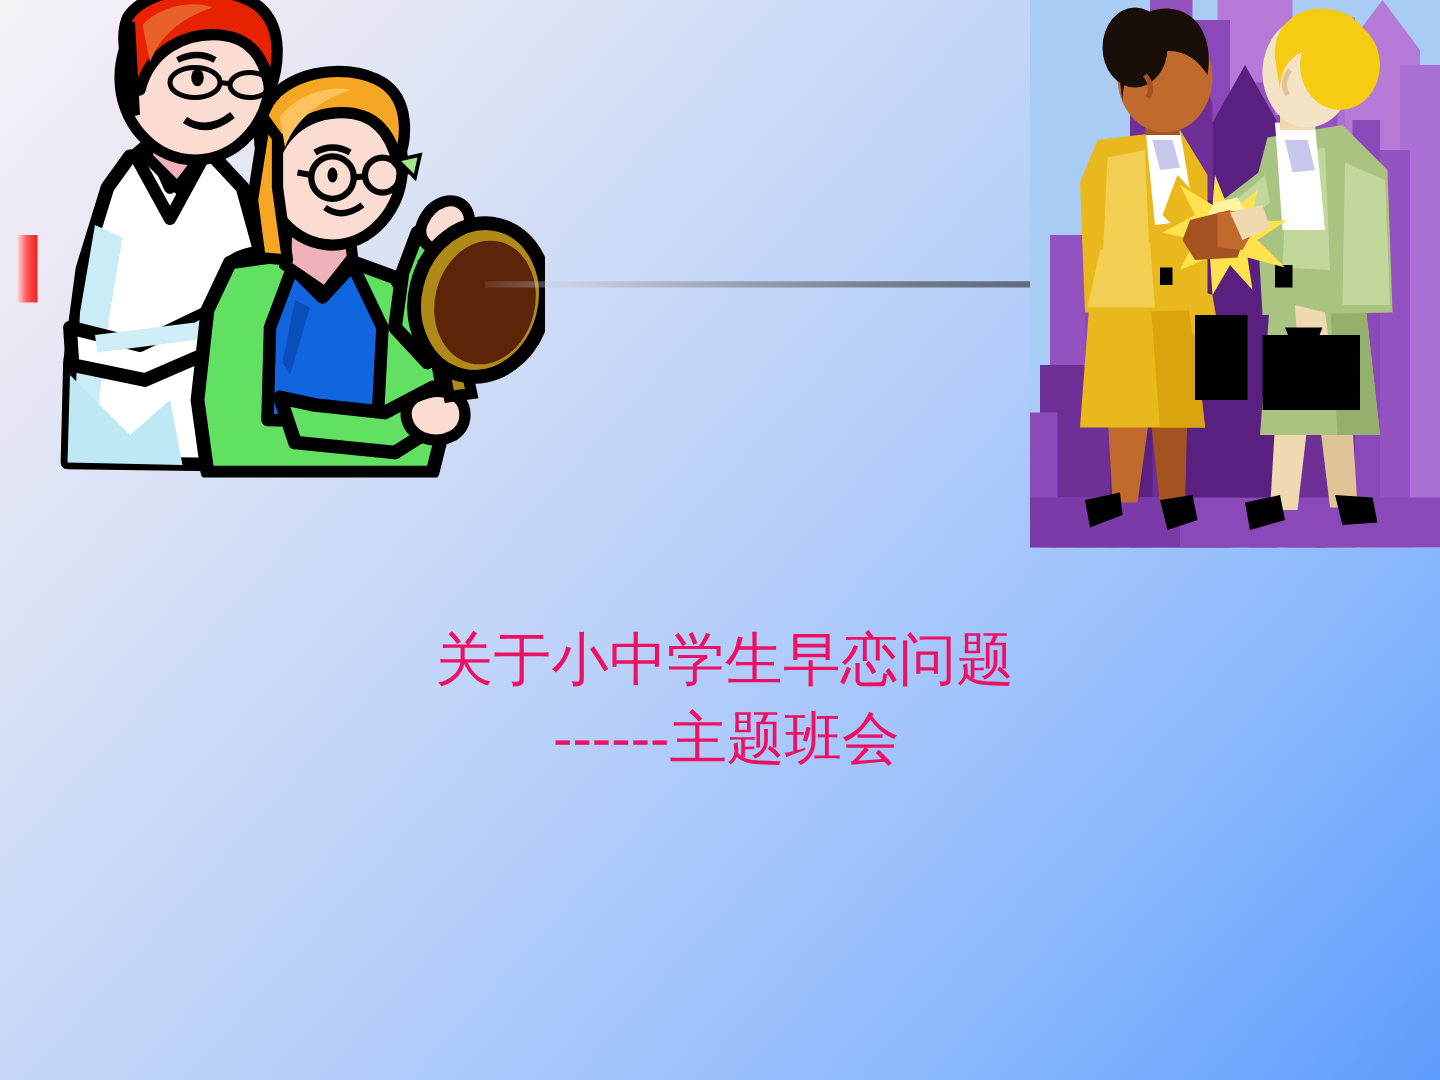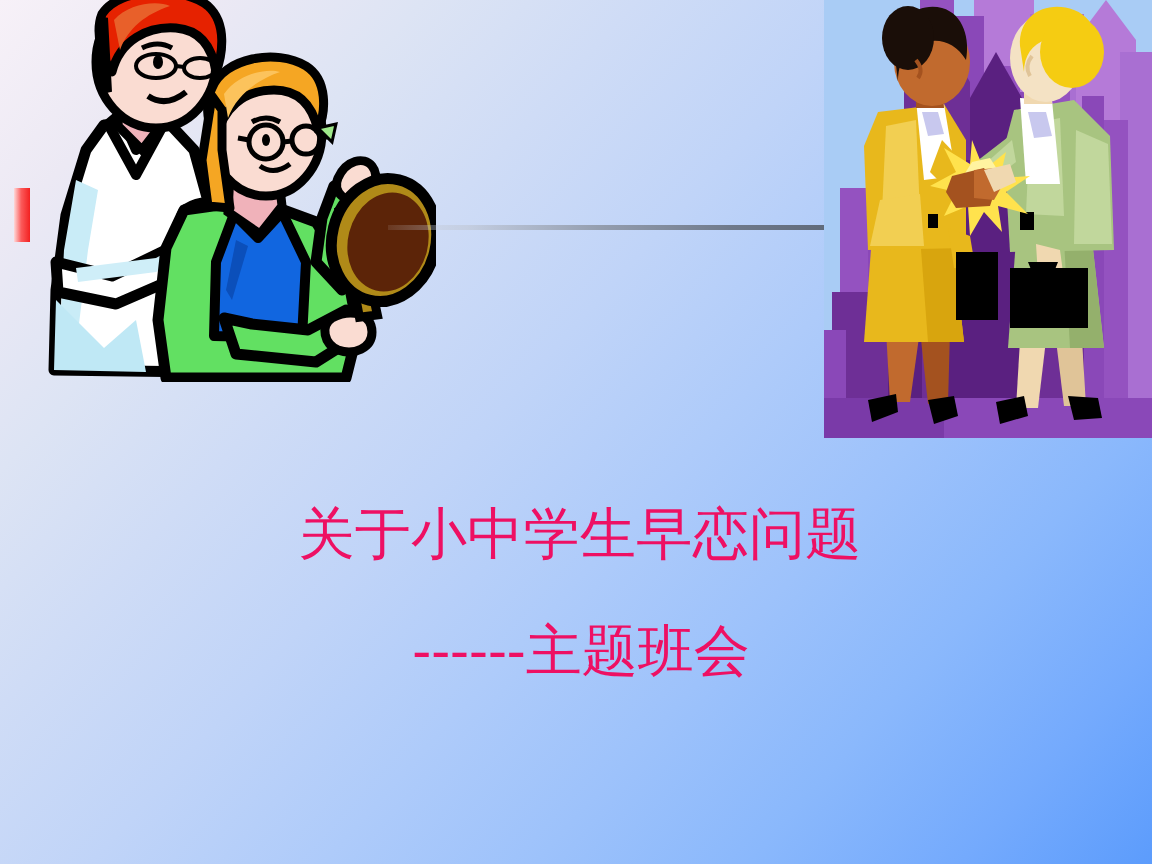--- a/index.html
+++ b/index.html
@@ -74,26 +74,26 @@
     left: 0;
     top: 496px;
     width: 1152px;
     text-align: center;
     font-family: "DejaVu Serif", "Liberation Serif", serif;
     color: #ee1063;
     line-height: 1.36;
     letter-spacing: 0.02em;
   }
   .title-line {
-    font-size: 56px;
+    font-size: 46px;
     font-weight: 400;
     white-space: nowrap;
   }
   #title-line-1 { padding-left: 8px; }
-  #title-line-2 { padding-left: 10px; letter-spacing: 0; margin-top: 41px; }
+  #title-line-2 { padding-left: 10px; letter-spacing: 0; }
 </style>
 </head>
 <body>
 
 <div id="slide">
 
   <div id="left-clipart">
     <svg viewBox="0 0 420 382" width="420" height="382">
       <g>
 

